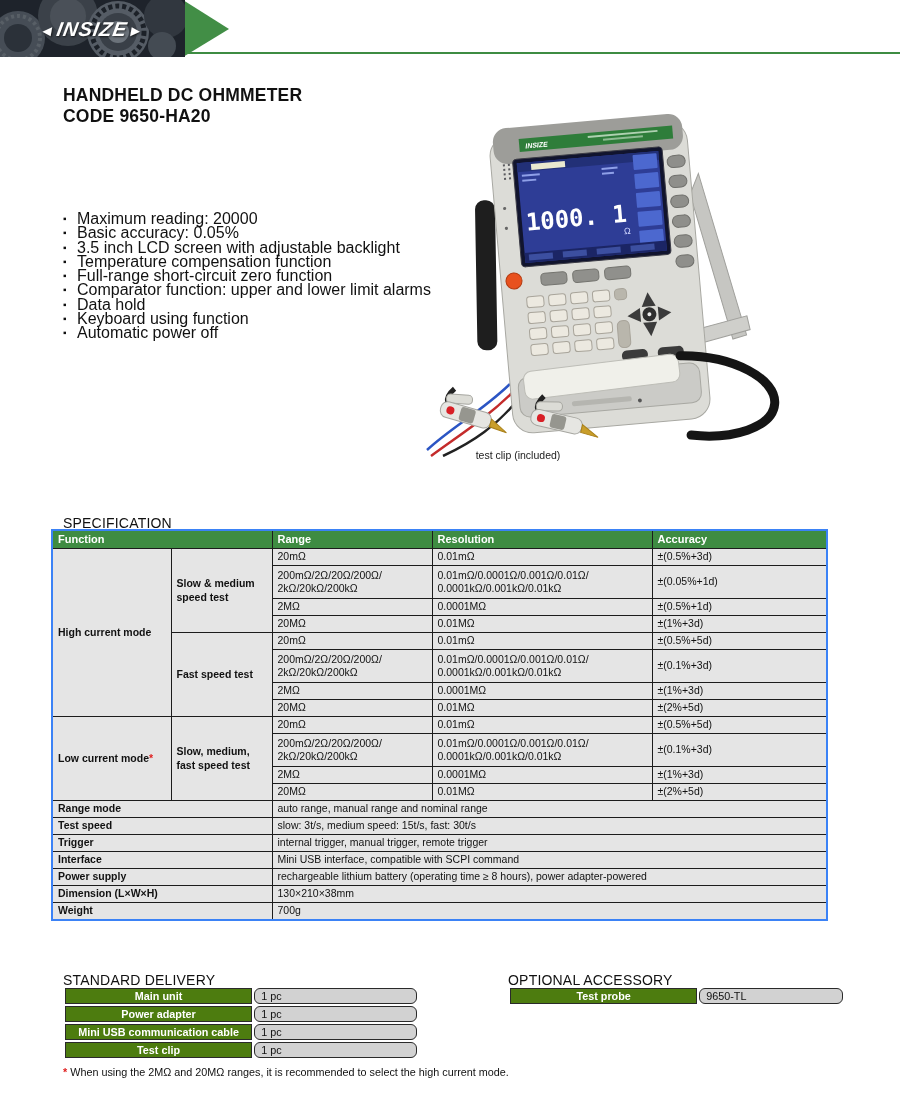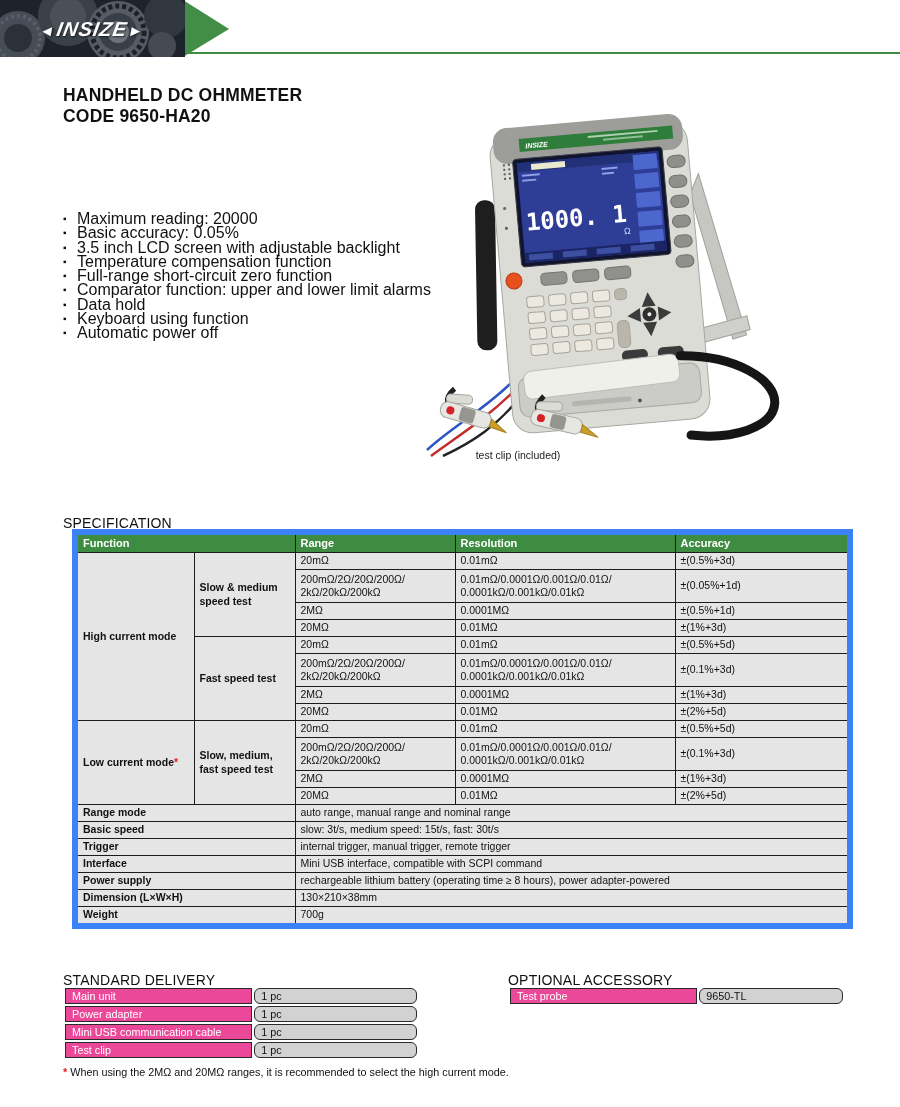--- a/index.html
+++ b/index.html
@@ -27,34 +27,34 @@
   .figure{position:absolute;left:415px;top:112px;width:380px;height:345px;}
   .figure-caption{position:absolute;left:438px;top:449px;width:160px;text-align:center;font-size:10.5px;color:#222;}
 
   
   .section-heading{position:absolute;font-size:14px;font-weight:normal;letter-spacing:.2px;}
   #spec-heading{left:63px;top:515px;}
   #sd-heading{left:63px;top:972px;}
   #oa-heading{left:508px;top:972px;}
 
   
-  .spec-table{position:absolute;left:72px;top:529px;width:775px;border-collapse:collapse;table-layout:fixed;
-              font-size:10.5px;border:6px solid #3b82f6;}
+  .spec-table{position:absolute;left:51px;top:529px;width:775px;border-collapse:collapse;table-layout:fixed;
+              font-size:10.5px;border:2px solid #3b82f6;}
   .spec-table td,.spec-table th{border:1px solid #1c1c1c;padding:1px 5px;text-align:left;vertical-align:middle;
               white-space:pre-line;overflow:hidden;line-height:1.25;}
   .spec-table th{background:#3e8c42;color:#fff;font-size:11px;height:15px;}
   .spec-table td{background:#e5e5e5;height:14px;}
   .spec-table tr.tall td{height:30px;}
   .spec-table td.fn{font-weight:bold;}
   .red-mark{color:#e02020;font-weight:bold;}
 
   
   .mini-table{position:absolute;border-collapse:separate;border-spacing:2px;font-size:10.8px;table-layout:fixed;}
   .mini-table td{border:1px solid #2a2a2a;height:12px;padding:1px 6px;vertical-align:middle;overflow:hidden;white-space:nowrap;}
-  .mini-table td.lab{background:#ec4899;color:#fff;font-weight:normal;}
+  .mini-table td.lab{background:#4d7c0f;color:#fff;font-weight:bold;text-align:center;}
   .mini-table td.val{background:#d2d2d2;border-radius:6px;}
   #sd-table{left:63px;top:986px;width:356px;}
   #oa-table{left:508px;top:986px;width:337px;}
 
   .footnote{position:absolute;left:63px;top:1066px;font-size:10.8px;}
 </style>
 </head>
 <body>
 
 <div id="page">
@@ -313,21 +313,21 @@
     <tr>
       <td>20MΩ</td>
       <td>0.01MΩ</td>
       <td>±(2%+5d)</td>
     </tr>
     <tr>
       <td class="fn" colspan="2">Range mode</td>
       <td colspan="3">auto range, manual range and nominal range</td>
     </tr>
     <tr>
-      <td class="fn" colspan="2">Basic speed</td>
+      <td class="fn" colspan="2">Test speed</td>
       <td colspan="3">slow: 3t/s, medium speed: 15t/s, fast: 30t/s</td>
     </tr>
     <tr>
       <td class="fn" colspan="2">Trigger</td>
       <td colspan="3">internal trigger, manual trigger, remote trigger</td>
     </tr>
     <tr>
       <td class="fn" colspan="2">Interface</td>
       <td colspan="3">Mini USB interface, compatible with SCPI command</td>
     </tr>

